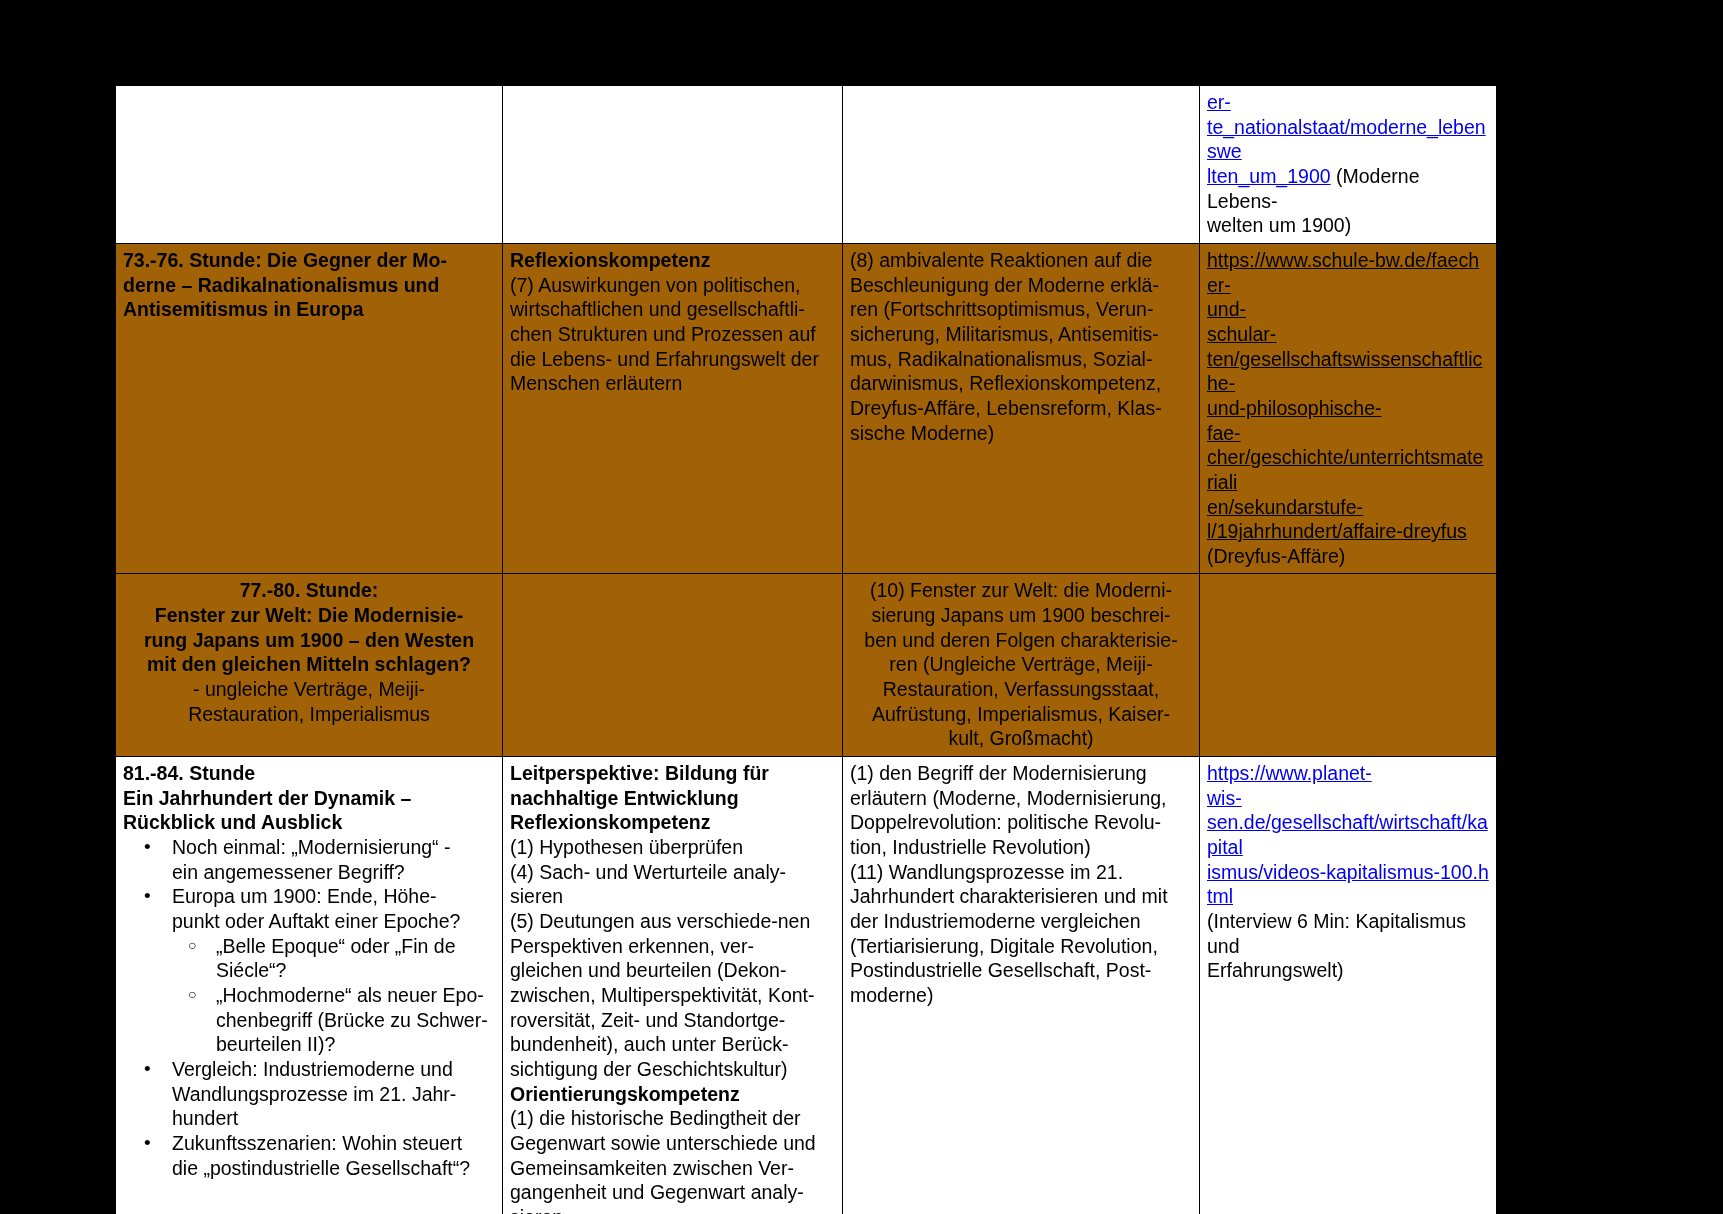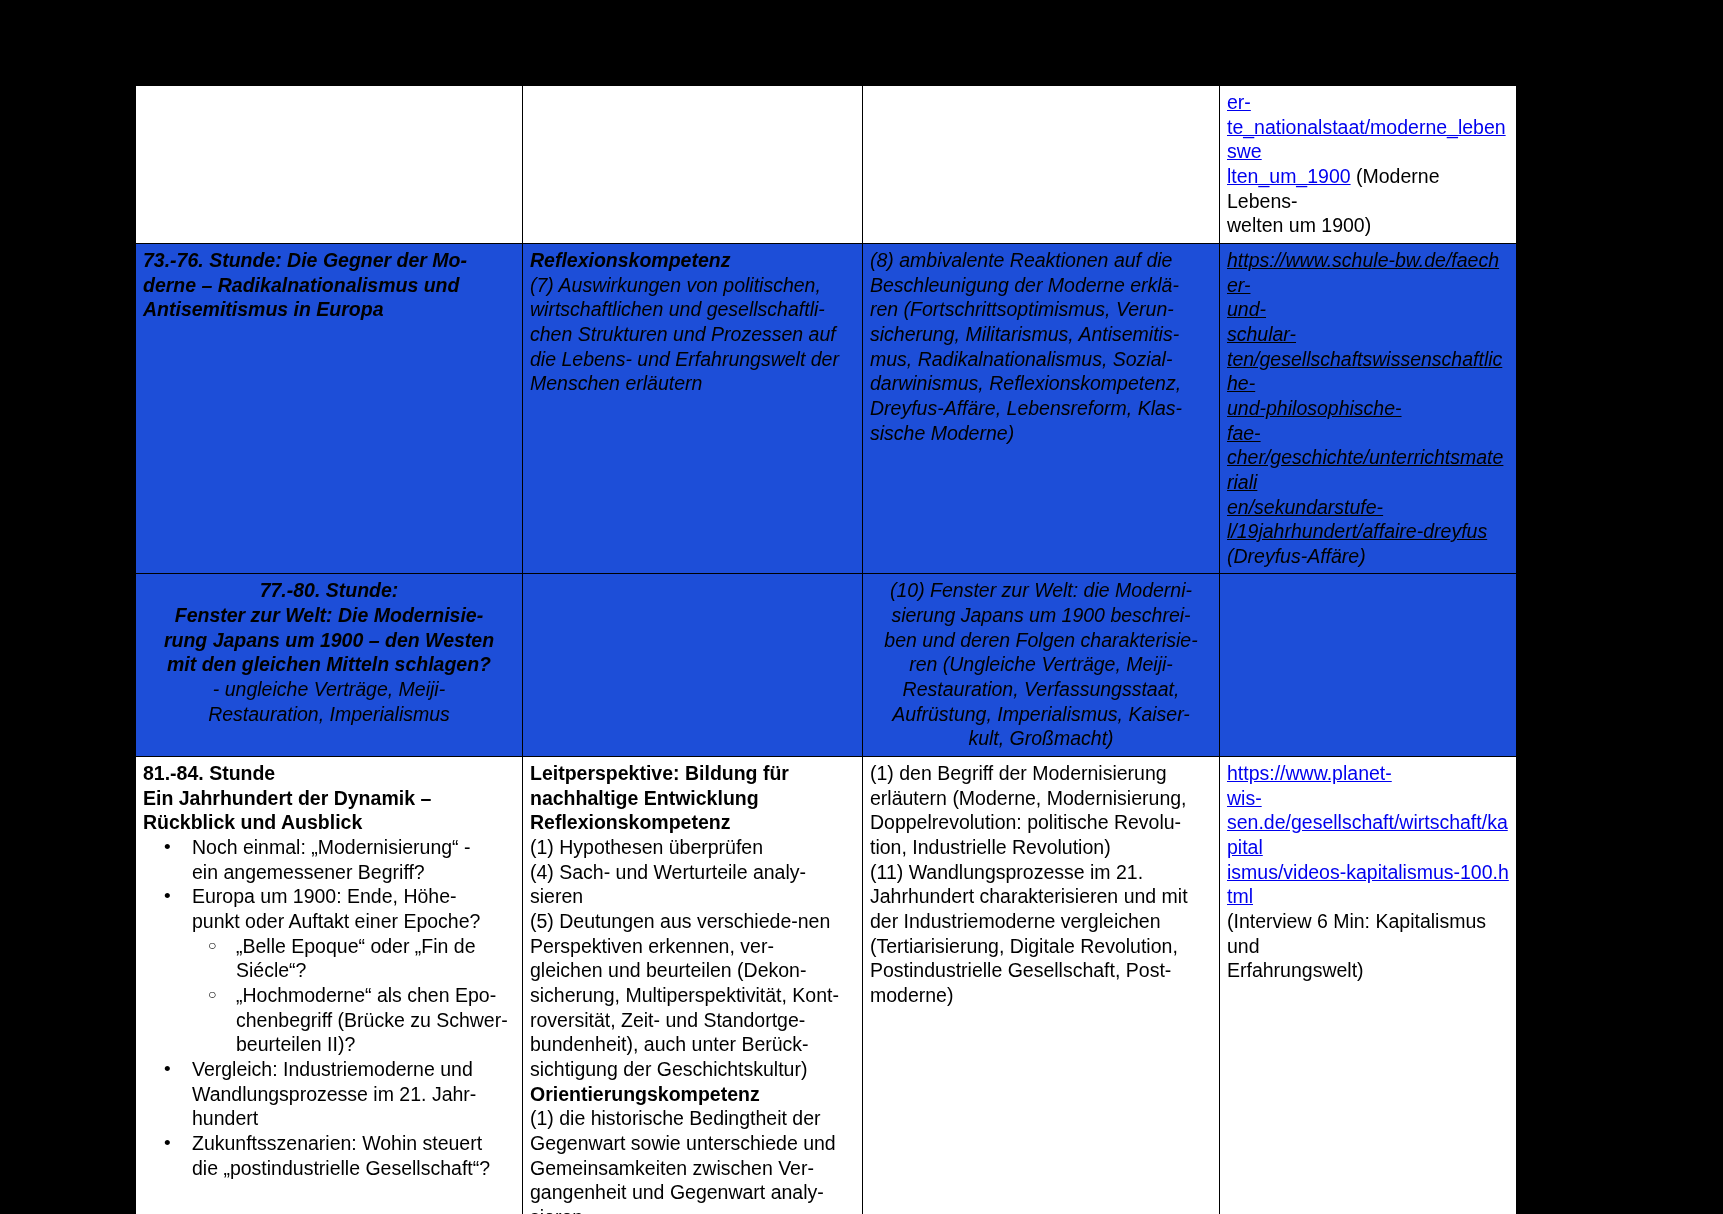--- a/index.html
+++ b/index.html
@@ -13,21 +13,20 @@
     font-family: "Liberation Sans", sans-serif;
     overflow: hidden;
   }
   .page {
     position: absolute;
     left: 0;
     top: 0;
     width: 1378px;
     height: 1214px;
     background: #000000;
-    margin-left: 20px;
   }
   table.curriculum {
     position: absolute;
     left: 115px;
     top: 85px;
     width: 1381px;
     border-collapse: collapse;
     table-layout: fixed;
     background: #ffffff;
   }
@@ -38,21 +37,21 @@
     font-size: 19.5px;
     line-height: 1.265;
     color: #000000;
     overflow: hidden;
   }
   col.c1 { width: 387px; }
   col.c2 { width: 340px; }
   col.c3 { width: 357px; }
   col.c4 { width: 297px; }
 
-  tr.shaded td { background: #1d4ed8; font-style: italic; }
+  tr.shaded td { background: #a16207; }
   tr.plain td { background: #ffffff; }
 
   
   tr.r1 td { height: 68px; }
   tr.r2 td { height: 200px; }
   tr.r3 td { height: 160px; text-align: center; }
   tr.r4 td { height: 440px; }
 
   .hd {
     font-weight: bold;
@@ -222,21 +221,21 @@
               <span class="body-line">Europa um 1900: Ende, Höhe-</span><br>
               <span class="body-line">punkt oder Auftakt einer Epoche?</span>
               <ul class="lvl2">
                 <li>
                   <span class="bullet">○</span>
                   <span class="body-line">„Belle Epoque“ oder „Fin de</span><br>
                   <span class="body-line">Siécle“?</span>
                 </li>
                 <li>
                   <span class="bullet">○</span>
-                  <span class="body-line">„Hochmoderne“ als chen Epo-</span><br>
+                  <span class="body-line">„Hochmoderne“ als neuer Epo-</span><br>
                   <span class="body-line">chenbegriff (Brücke zu Schwer-</span><br>
                   <span class="body-line">beurteilen II)?</span>
                 </li>
               </ul>
             </li>
             <li>
               <span class="bullet">•</span>
               <span class="body-line">Vergleich: Industriemoderne und</span><br>
               <span class="body-line">Wandlungsprozesse im 21. Jahr-</span><br>
               <span class="body-line">hundert</span>
@@ -252,21 +251,21 @@
         <td>
           <p class="hd">Leitperspektive: Bildung für</p>
           <p class="hd">nachhaltige Entwicklung</p>
           <p class="hd">Reflexionskompetenz</p>
           <p class="body-line">(1) Hypothesen überprüfen</p>
           <p class="body-line">(4) Sach- und Werturteile analy-</p>
           <p class="body-line">sieren</p>
           <p class="body-line">(5) Deutungen aus verschiede-nen</p>
           <p class="body-line">Perspektiven erkennen, ver-</p>
           <p class="body-line">gleichen und beurteilen (Dekon-</p>
-          <p class="body-line">sicherung, Multiperspektivität, Kont-</p>
+          <p class="body-line">zwischen, Multiperspektivität, Kont-</p>
           <p class="body-line">roversität, Zeit- und Standortge-</p>
           <p class="body-line">bundenheit), auch unter Berück-</p>
           <p class="body-line">sichtigung der Geschichtskultur)</p>
           <p class="hd">Orientierungskompetenz</p>
           <p class="body-line">(1) die historische Bedingtheit der</p>
           <p class="body-line">Gegenwart sowie unterschiede und</p>
           <p class="body-line">Gemeinsamkeiten zwischen Ver-</p>
           <p class="body-line">gangenheit und Gegenwart analy-</p>
           <p class="body-line">sieren</p>
 

